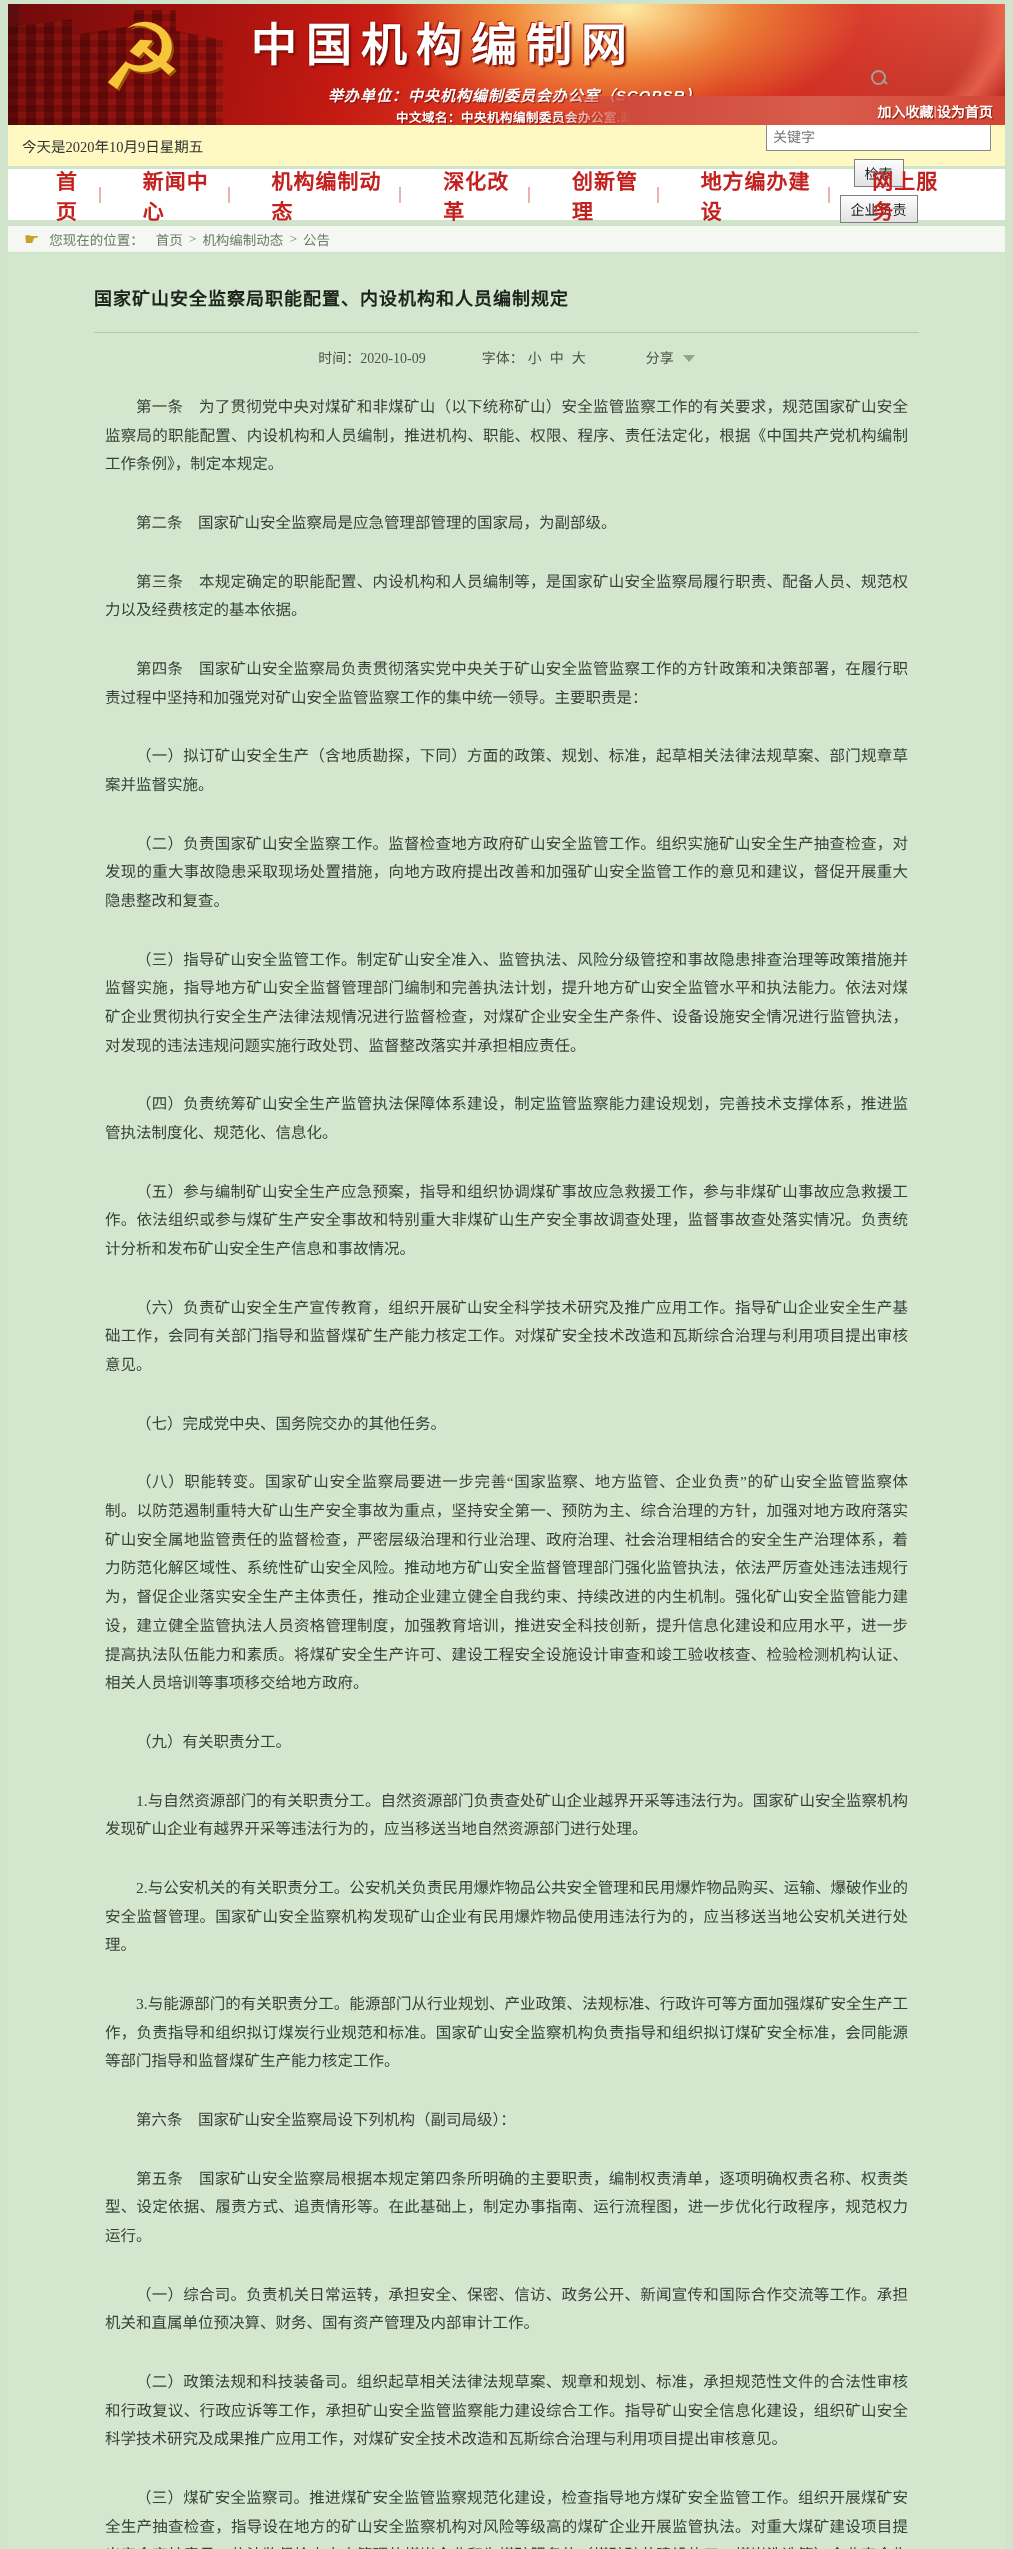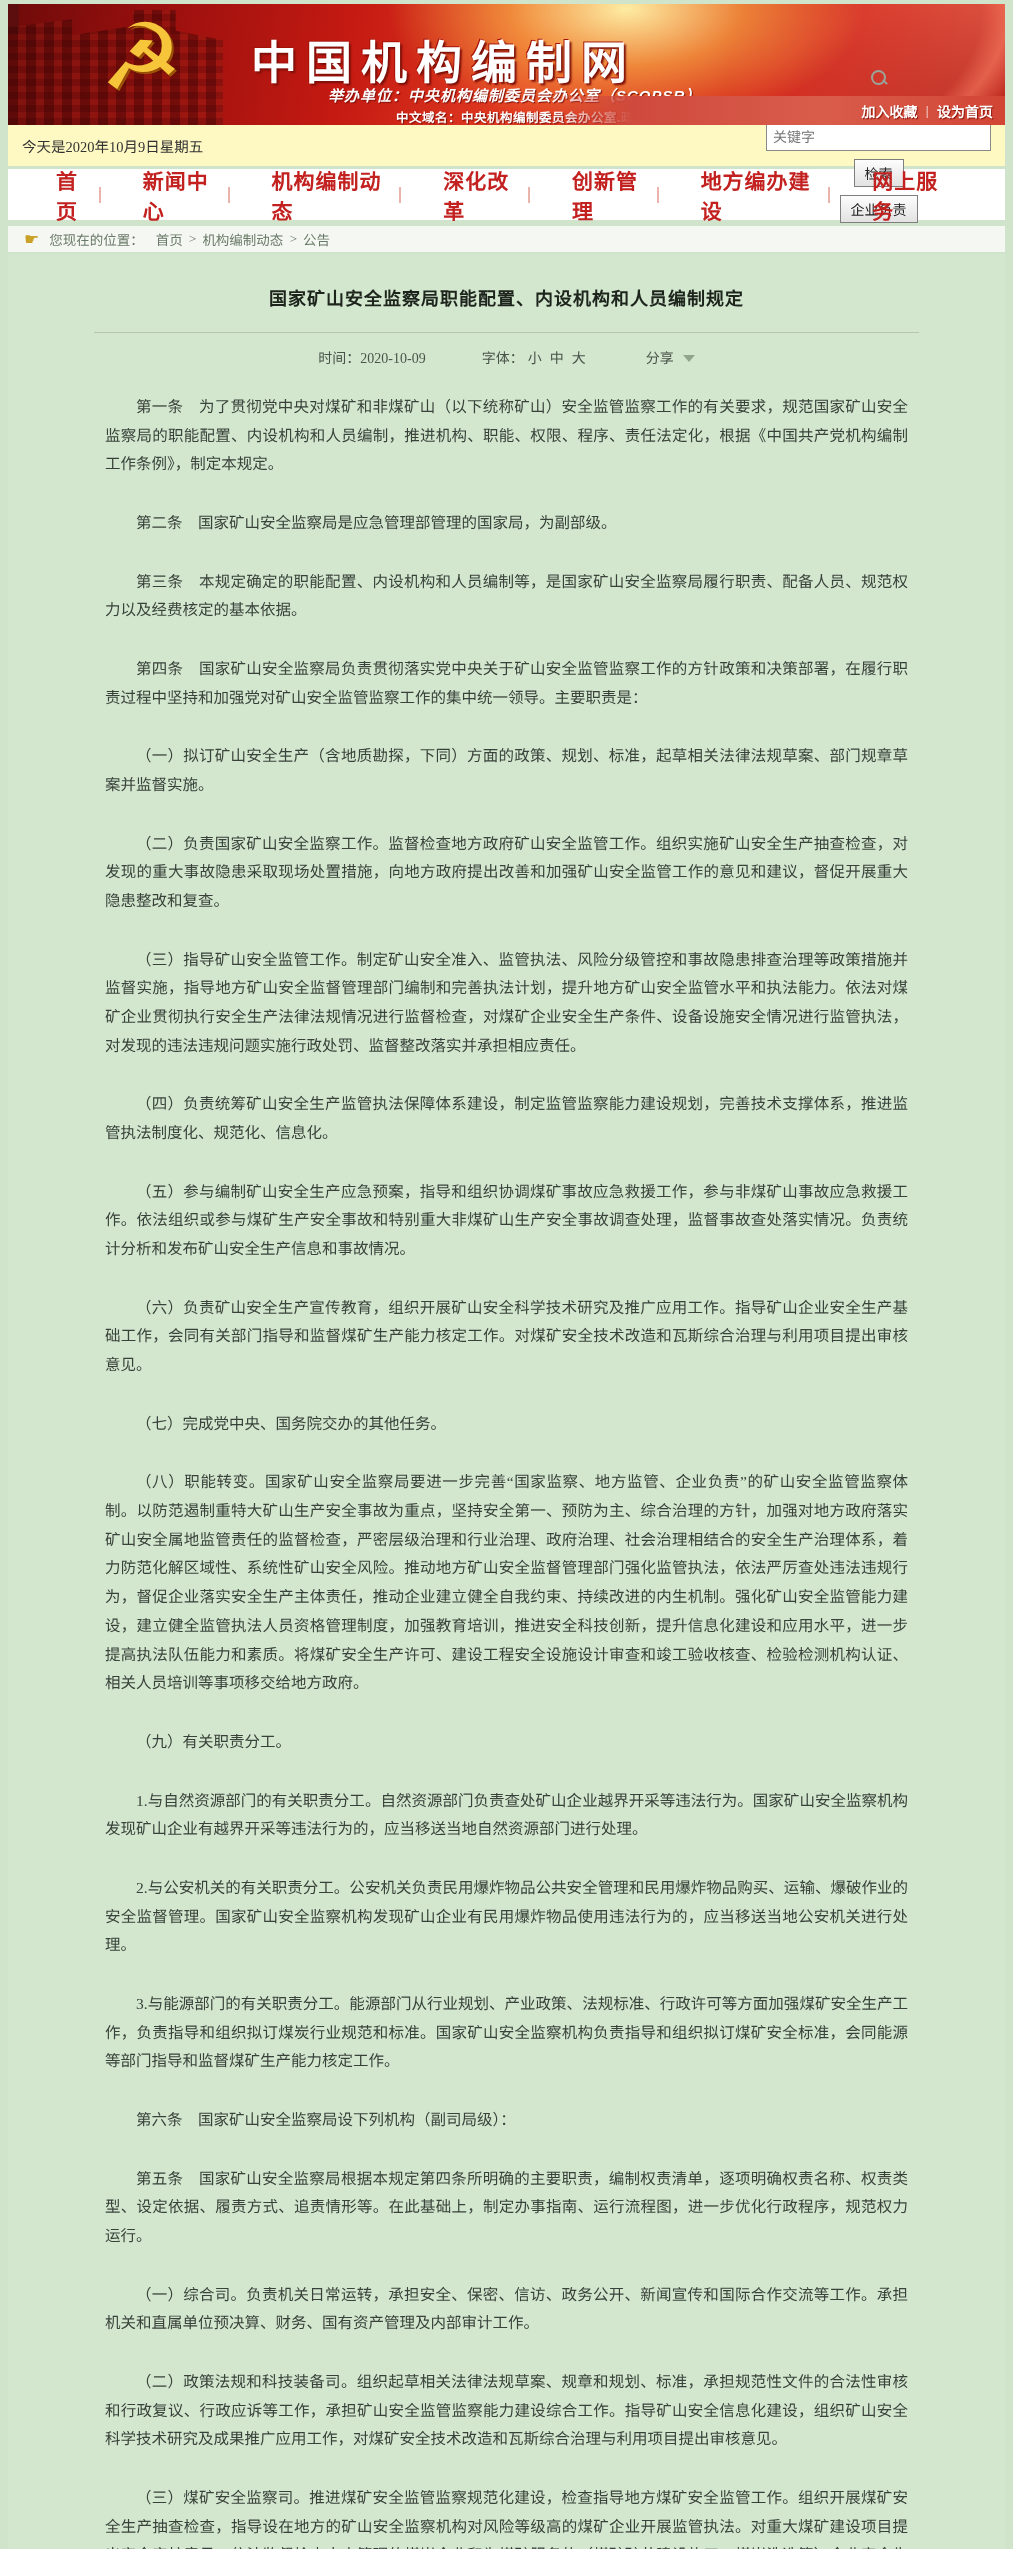--- a/index.html
+++ b/index.html
@@ -19,29 +19,29 @@
     background:
       repeating-linear-gradient(90deg, rgba(60,5,5,.55) 0 10px, rgba(140,25,18,.35) 10px 18px),
       repeating-linear-gradient(0deg, rgba(70,8,8,.45) 0 7px, rgba(160,40,28,.25) 7px 13px);
     clip-path:polygon(0 15%,30% 8%,30% 22%,58% 14%,58% 0,78% 0,78% 18%,100% 26%,100% 100%,0 100%);
   }
   .flag-wave { position:absolute; right:-60px; top:-40px; width:420px; height:230px; border-radius:50%;
     background:radial-gradient(ellipse at 30% 30%, rgba(255,120,90,.0) 55%, rgba(255,130,100,.5) 62%, rgba(180,20,15,.55) 72%, rgba(255,120,90,0) 80%);
     transform:rotate(-18deg); }
   .emblem { position:absolute; left:92px; top:8px; font-size:92px; line-height:1; color:#f6c53a;
     text-shadow:0 0 6px rgba(120,20,0,.8), 2px 2px 0 #a8690a; font-family:"DejaVu Sans",sans-serif; }
-  .site-title { position:absolute; left:243px; top:22px; font-size:46px; font-weight:bold; color:#ffffff;
+  .site-title { position:absolute; left:243px; top:4px; font-size:46px; font-weight:bold; color:#ffffff;
     letter-spacing:9px; text-shadow:2px 2px 2px #7d0f08, -1px -1px 0 #a31208; }
   .organizer { position:absolute; left:320px; top:80px; font-size:15px; font-weight:bold; font-style:italic;
     color:#fff; text-shadow:1px 1px 1px #7d0f08; letter-spacing:1px; }
   .domains { position:absolute; left:388px; top:103px; font-size:12.5px; font-weight:bold; color:#fff;
     text-shadow:1px 1px 1px #7d0f08; letter-spacing:.5px; }
   .fav-band { position:absolute; right:0; bottom:0; height:29px; min-width:455px; padding:0 12px 0 60px;
     background:linear-gradient(90deg, rgba(210,70,55,0), #cf4a3c 18%, #d95c4b 60%, #d24535);
-    display:flex; align-items:center; justify-content:flex-end; gap:8px; }
+    display:flex; align-items:center; justify-content:flex-end; }
   .fav-band a { color:#fff; font-size:14px; font-weight:bold; text-decoration:none; text-shadow:1px 1px 1px #8c1408; }
   .fav-band .vbar { color:#f3c5bc; font-size:13px; }
 
   
   .search-row { background:#fef9c3; height:44px; display:flex; align-items:center; padding:0 14px;
     border-bottom:3px solid #cfe4ca; }
   .today { font-size:14.5px; color:#333; font-family:"Liberation Serif","DejaVu Serif",serif; }
   .search-right { margin-left:auto; display:flex; align-items:center; gap:8px;flex-direction:column; }
   .mag { position:relative; width:17px; height:17px; }
   .mag::before { content:""; position:absolute; left:1px; top:1px; width:11px; height:11px;
@@ -65,21 +65,21 @@
   
   .crumb-row { background:#f5f7f2; height:28px; display:flex; align-items:center; padding:0 16px;
     border-bottom:2px solid #cfe4ca; }
   .hand-icon { color:#c9a227; font-size:17px; margin-right:10px; font-family:"DejaVu Sans",sans-serif; }
   .crumb-label, .crumb-row a, .crumb-sep { color:#6a7a68; font-size:13.5px; text-decoration:none;
     font-family:"Liberation Serif","DejaVu Serif",serif; }
   .crumb-sep { margin:0 6px; }
 
   
   .content { background:#d3e7cf; padding:30px 86px 10px; }
-  .a-title { text-align:center; font-size:18px; font-weight:bold; color:#1d241c; letter-spacing:1px;
+  .a-title { text-align:left; font-size:18px; font-weight:bold; color:#1d241c; letter-spacing:1px;
     font-family:"Liberation Serif","DejaVu Serif",serif; }
   .title-rule { border:none; border-top:1px solid #b6c6b0; margin:22px 0 14px; }
   .meta { display:flex; justify-content:center; align-items:center; gap:56px; margin-bottom:26px;
     font-family:"Liberation Serif","DejaVu Serif",serif; color:#4a544a; font-size:14px; }
   .meta .fs-opt { margin:0 4px; cursor:pointer; }
   .share { display:flex; align-items:center; gap:9px; cursor:pointer; }
   .share-caret { width:0; height:0; border-left:6px solid transparent; border-right:6px solid transparent;
     border-top:7px solid #8fa68c; margin-top:2px; }
   .body-text p { font-family:"Liberation Serif","DejaVu Serif",serif; font-size:15.5px; color:#39423a;
     line-height:1.85; text-indent:2em; margin:0 11px 30px; text-align:justify; }

